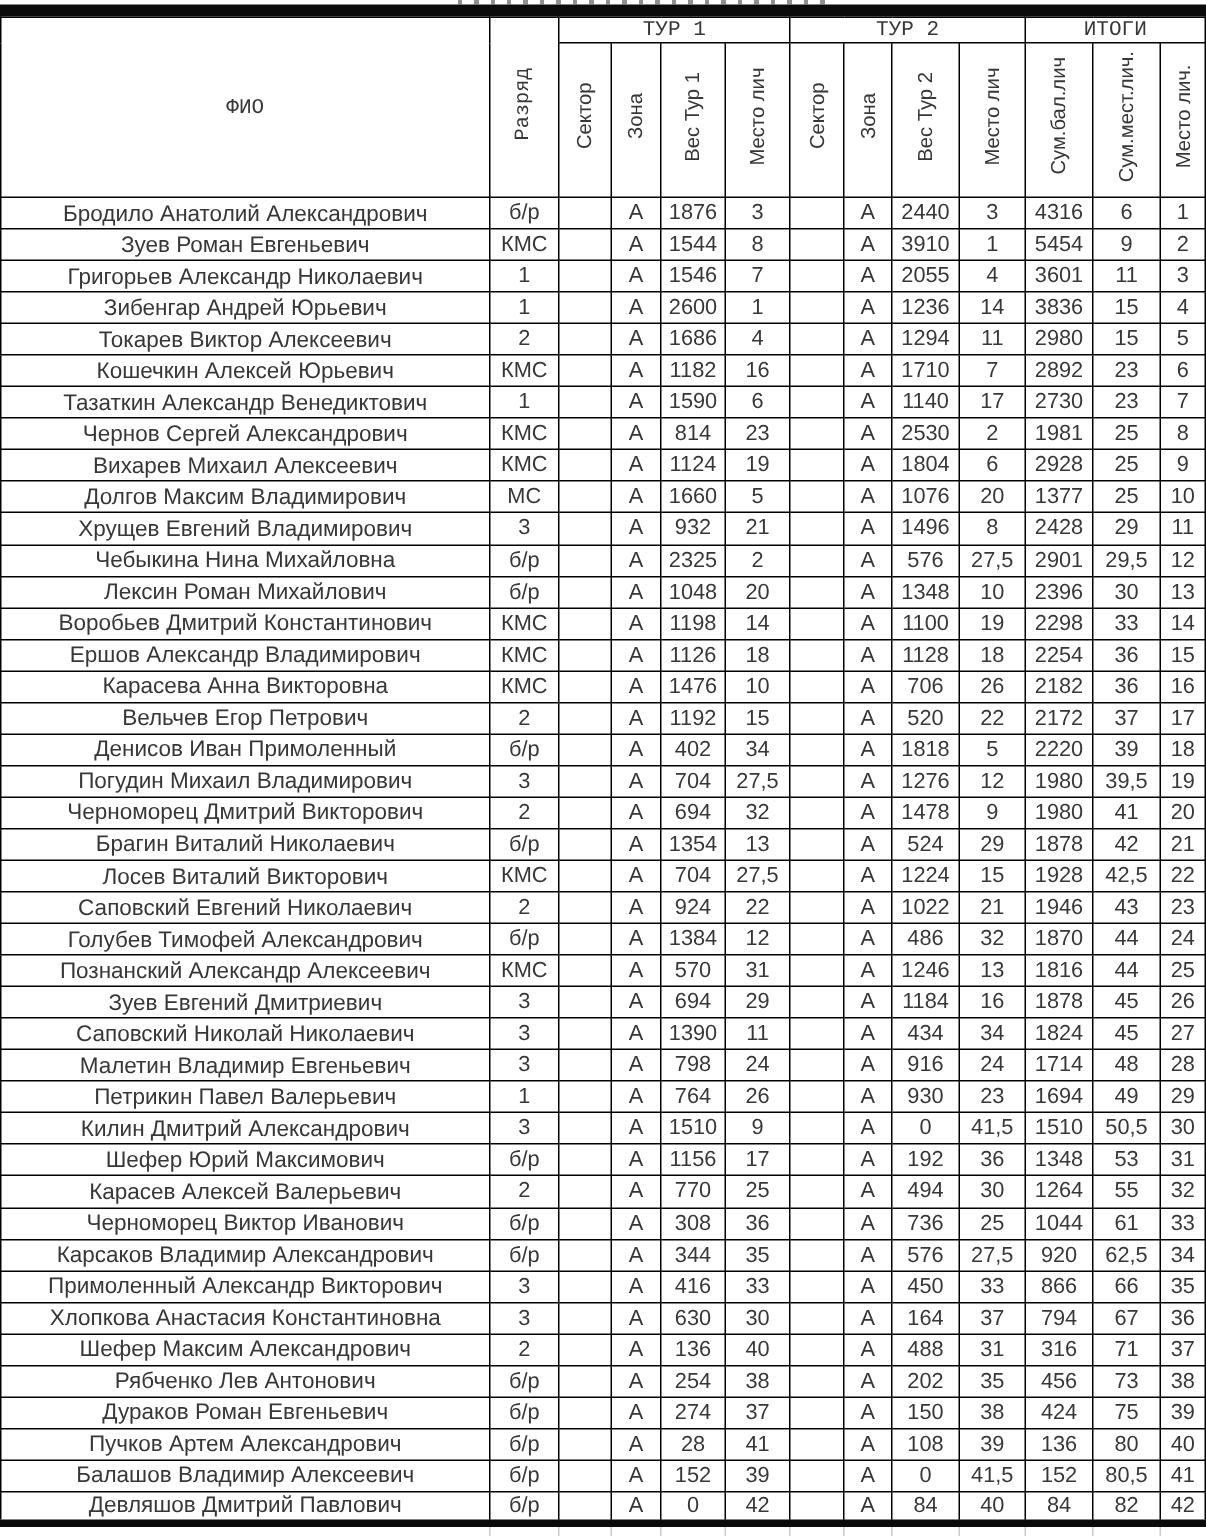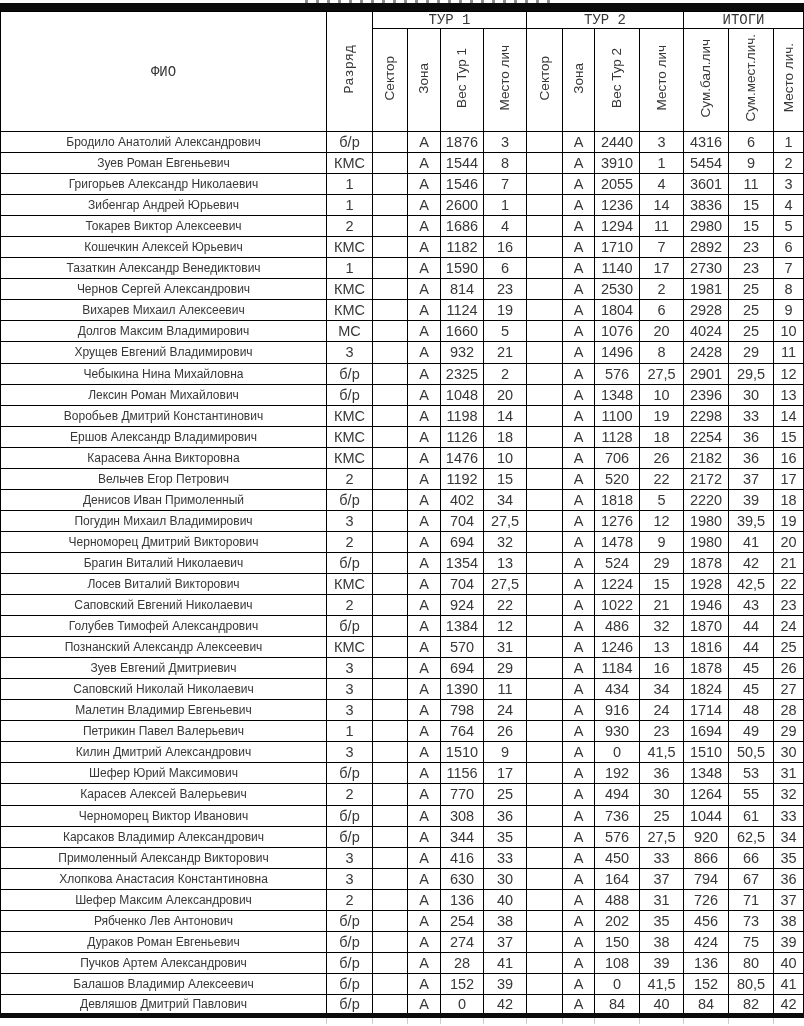--- a/index.html
+++ b/index.html
@@ -44,21 +44,21 @@
   .vert{
     display:inline-block;
     writing-mode:vertical-rl;
     transform:rotate(180deg);
     white-space:nowrap;
     font-size:13.5px;
     line-height:1;
   }
   tbody tr{height:21.05px;}
   tbody td{font-size:14.5px;}
-  tbody td.c0{font-size:12px;margin-top:24px;}
+  tbody td.c0{font-size:15px;margin-top:24px;}
   
   .bottom-strip{position:relative;height:6px;background:#fff;}
   .bottom-strip i{position:absolute;top:0;bottom:0;width:1px;background:#cccccc;}
 </style>
 </head>
 <body>
 
 <div class="sheet">
 
   <div class="top-strip">
@@ -245,21 +245,21 @@
           <td class="c0">Долгов Максим Владимирович</td>
           <td class="c1">МС</td>
           <td class="c2"></td>
           <td class="c3">А</td>
           <td class="c4">1660</td>
           <td class="c5">5</td>
           <td class="c6"></td>
           <td class="c7">А</td>
           <td class="c8">1076</td>
           <td class="c9">20</td>
-          <td class="c10">4024</td>
+          <td class="c10">1377</td>
           <td class="c11">25</td>
           <td class="c12">10</td>
         </tr>
         <tr>
           <td class="c0">Хрущев Евгений Владимирович</td>
           <td class="c1">3</td>
           <td class="c2"></td>
           <td class="c3">А</td>
           <td class="c4">932</td>
           <td class="c5">21</td>
@@ -650,21 +650,21 @@
           <td class="c0">Шефер Максим Александрович</td>
           <td class="c1">2</td>
           <td class="c2"></td>
           <td class="c3">А</td>
           <td class="c4">136</td>
           <td class="c5">40</td>
           <td class="c6"></td>
           <td class="c7">А</td>
           <td class="c8">488</td>
           <td class="c9">31</td>
-          <td class="c10">726</td>
+          <td class="c10">316</td>
           <td class="c11">71</td>
           <td class="c12">37</td>
         </tr>
         <tr>
           <td class="c0">Рябченко Лев Антонович</td>
           <td class="c1">б/р</td>
           <td class="c2"></td>
           <td class="c3">А</td>
           <td class="c4">254</td>
           <td class="c5">38</td>

